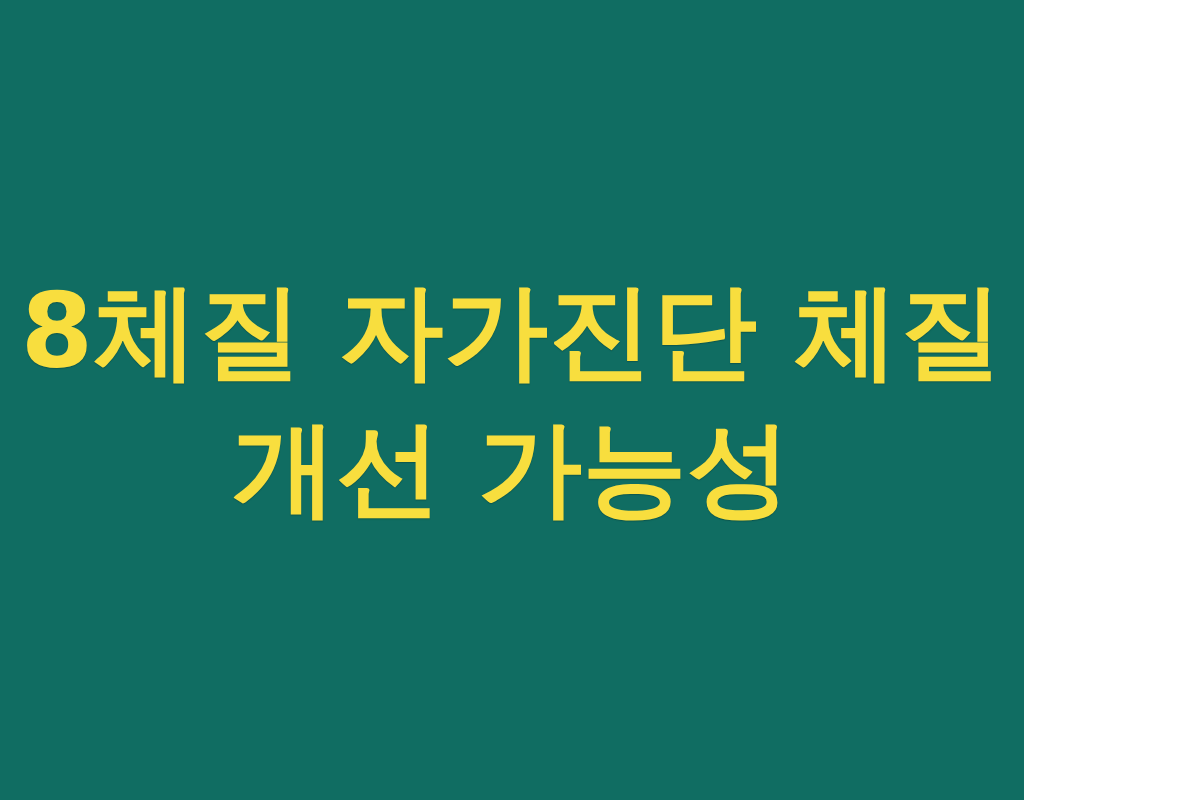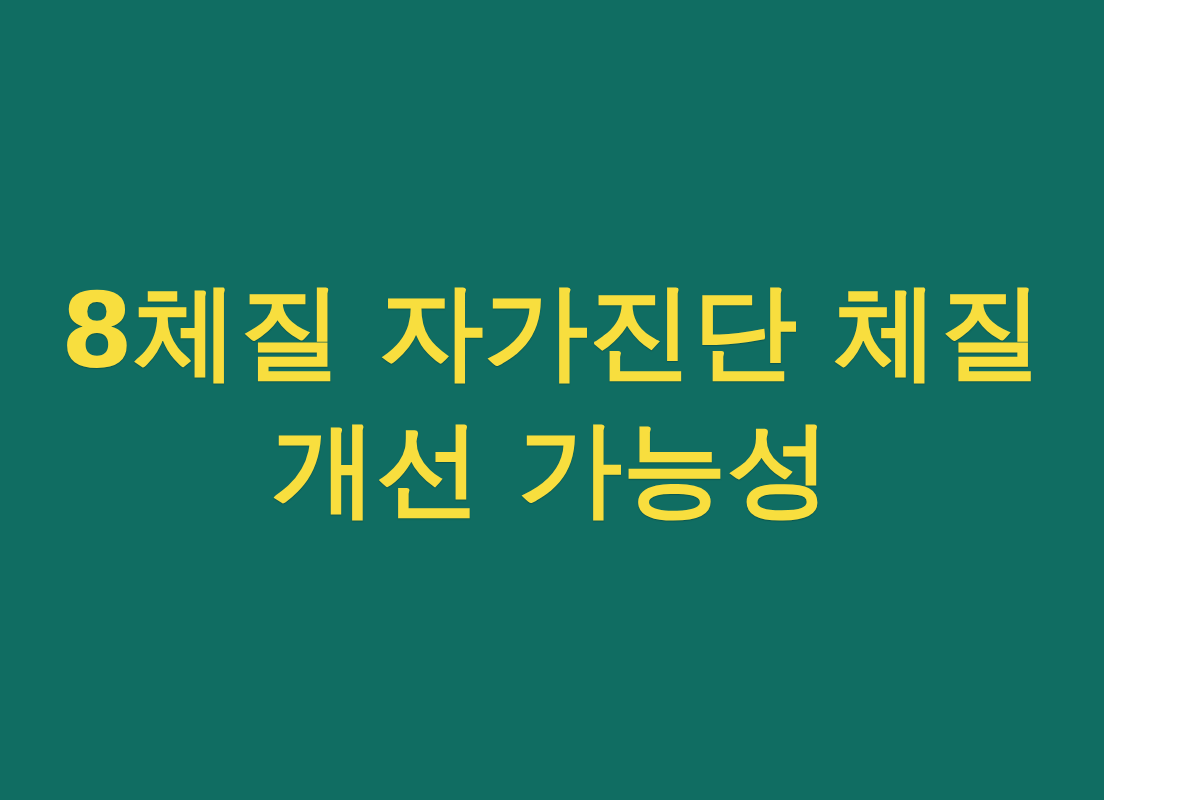--- a/index.html
+++ b/index.html
@@ -10,21 +10,21 @@
     height: 800px;
     overflow: hidden;
   }
 
   body {
     font-family: "Liberation Sans", sans-serif;
   }
 
   #title-card {
     position: relative;
-    width: 1104px;
+    width: 1024px;
     height: 800px;
     box-sizing: border-box;
     display: flex;
     align-items: center;
     justify-content: center;
     background: #106D62;
   }
 
   #headline {
     display: block;

